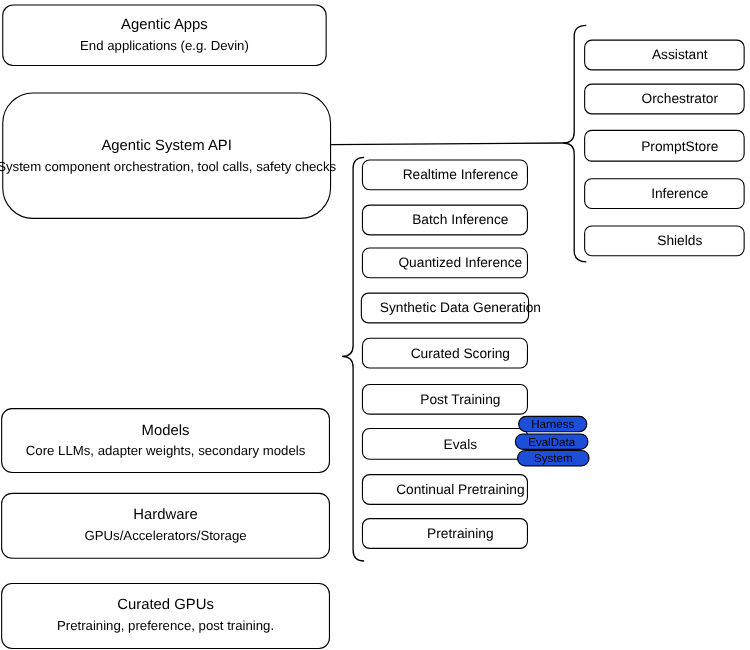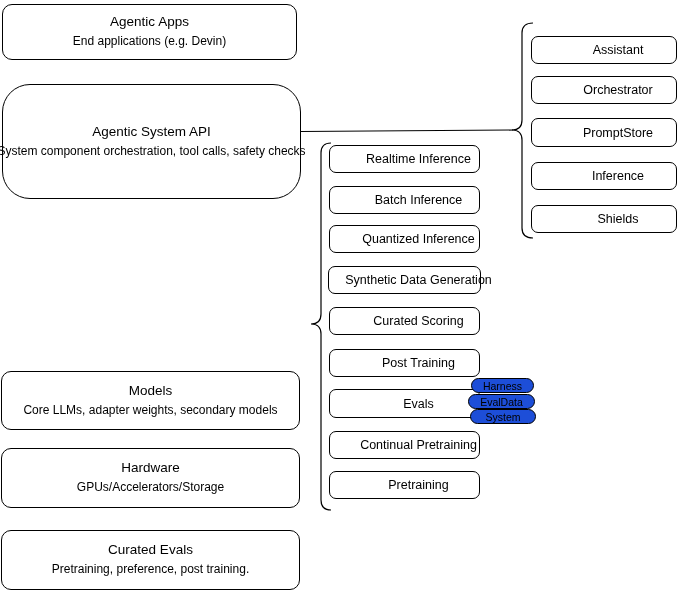--- a/index.html
+++ b/index.html
@@ -110,21 +110,21 @@
     <div class="title">Models</div>
     <div class="subtitle">Core LLMs, adapter weights, secondary models</div>
   </div>
 
   <div class="node" style="left:1px;top:448px;width:299px;height:60px;border-radius:10px">
     <div class="title">Hardware</div>
     <div class="subtitle">GPUs/Accelerators/Storage</div>
   </div>
 
   <div class="node" style="left:1px;top:530px;width:299px;height:60px;border-radius:10px">
-    <div class="title">Curated Evals</div>
+    <div class="title">Curated GPUs</div>
     <div class="subtitle">Pretraining, preference, post training.</div>
   </div>
 
   <div>
     <div class="mnode" style="left:329px;top:145px">
       <span>Realtime Inference</span>
     </div>
     <div class="mnode" style="left:329px;top:186px">
       <span>Batch Inference</span>
     </div>

